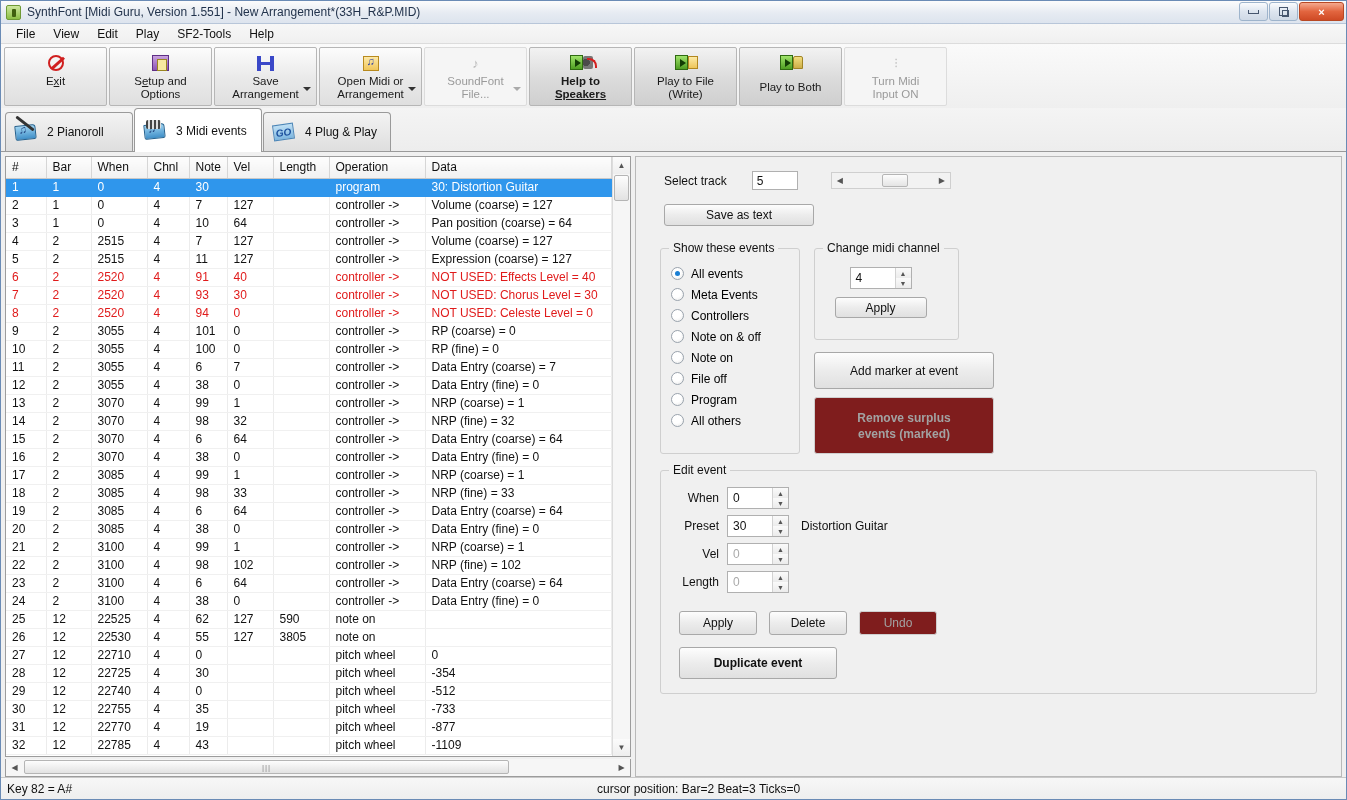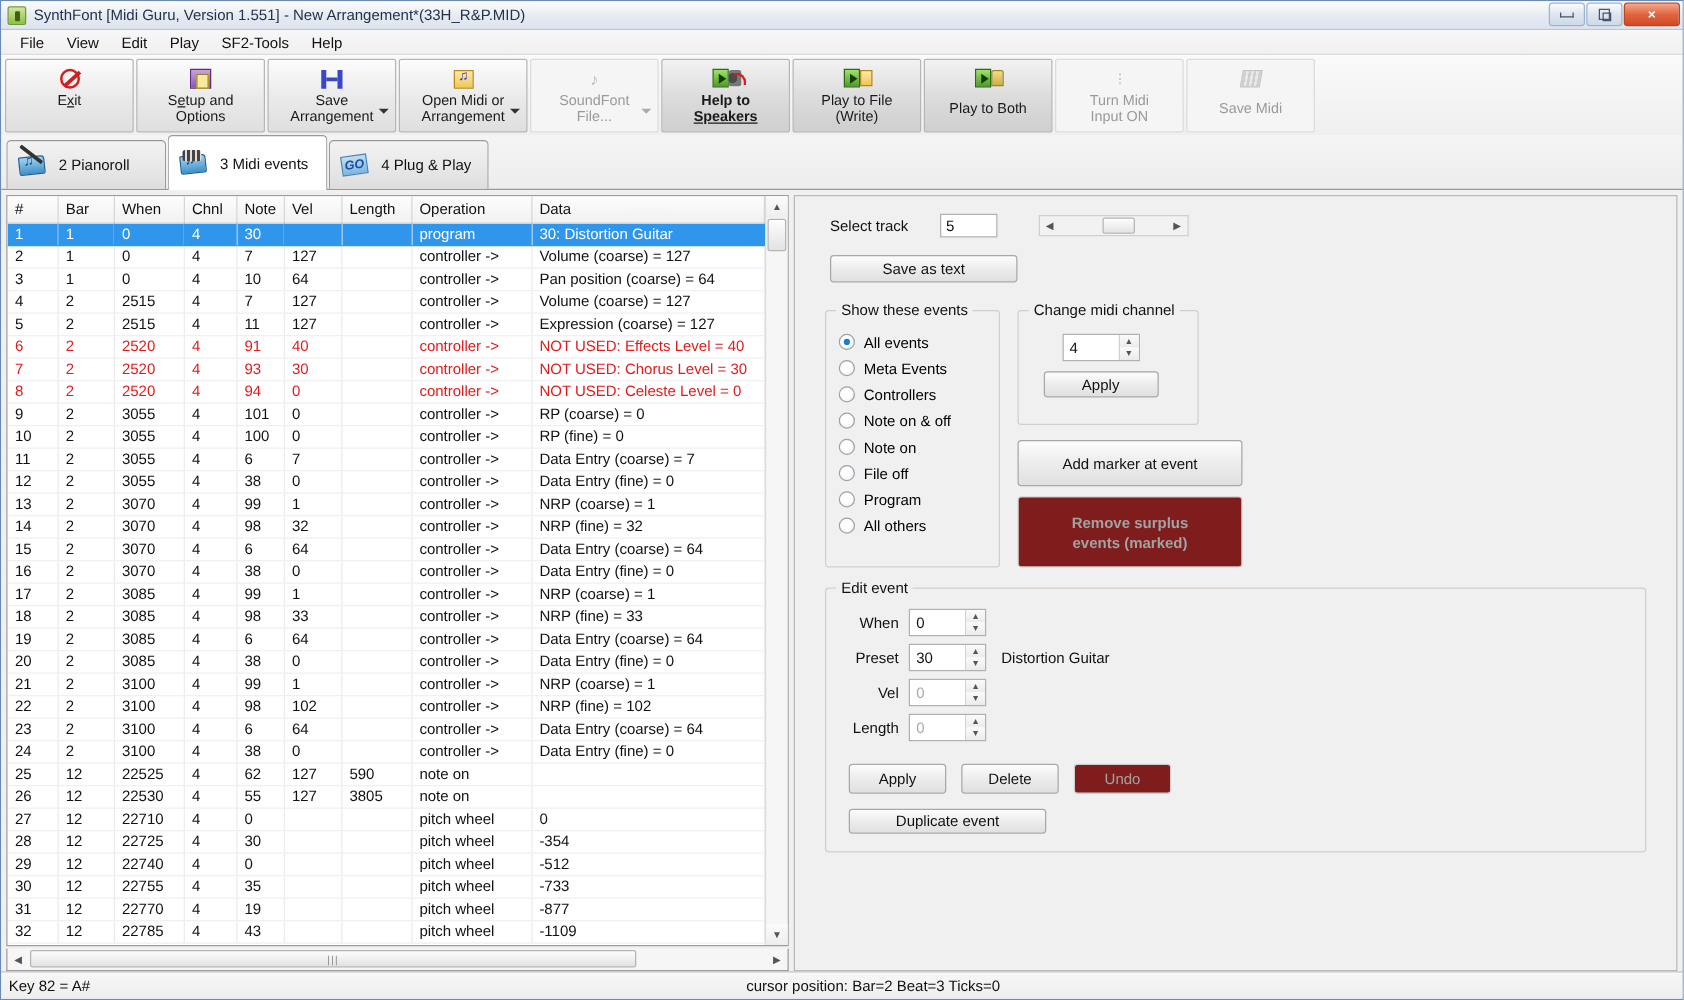--- a/index.html
+++ b/index.html
@@ -430,21 +430,21 @@
     width: 180px; height: 57px; margin: 8px 0 0 0;
     font-weight: bold; line-height: 16px; text-align:center;
     flex-direction: column;
   }
   .fs-edit { margin: 16px 10px 0 10px; padding: 16px 12px 14px 12px; }
   .edit-row { display: flex; align-items: center; gap: 8px; margin-bottom: 6px; }
   .edit-row .lab { width: 46px; text-align: right; font-size: 12px; color:#111; }
   .preset-name { font-size: 12px; color: #111; margin-left: 4px; }
   .edit-btns { display: flex; gap: 12px; margin: 18px 0 0 6px; }
   .btn-sm { width: 78px; height: 24px; }
-  .btn-dup { width: 158px; height: 20px; margin: 12px 0 0 6px; }
+  .btn-dup { width: 158px; height: 32px; margin: 12px 0 0 6px; font-weight: bold; }
 
   
   .statusbar {
     flex: 0 0 22px;
     display: flex; align-items: center;
     border-top: 1px solid #c8c8c8;
     background: linear-gradient(#f7f7f7,#eeeeee);
     font-size: 12px; color: #111;
     padding: 0 6px;
     position: relative;
@@ -547,26 +547,20 @@
           </span>
         </span>
       <span class="lbl" style="margin-top:8px"><span>Play to Both</span></span>
     </div>
 
     <div class="tb-btn flat">
       <span class="tb-icon ic-midiin">⁝</span>
       <span class="lbl"><span>Turn Midi</span><br><span>Input ON</span></span>
     </div>
 
-    <div class="tb-btn flat">
-      <span class="tb-icon">
-          <span class="ic-savemidi"></span>
-        </span>
-      <span class="lbl" style="margin-top:8px"><span>Save Midi</span></span>
-    </div>
   </div>
 
   <div class="tabstrip">
     <div class="tab">
       <span class="tab-ic ti-pen">
           <span class="ti-folder"></span>
         </span>
       <span>2 Pianoroll</span>
     </div>
     <div class="tab selected">

